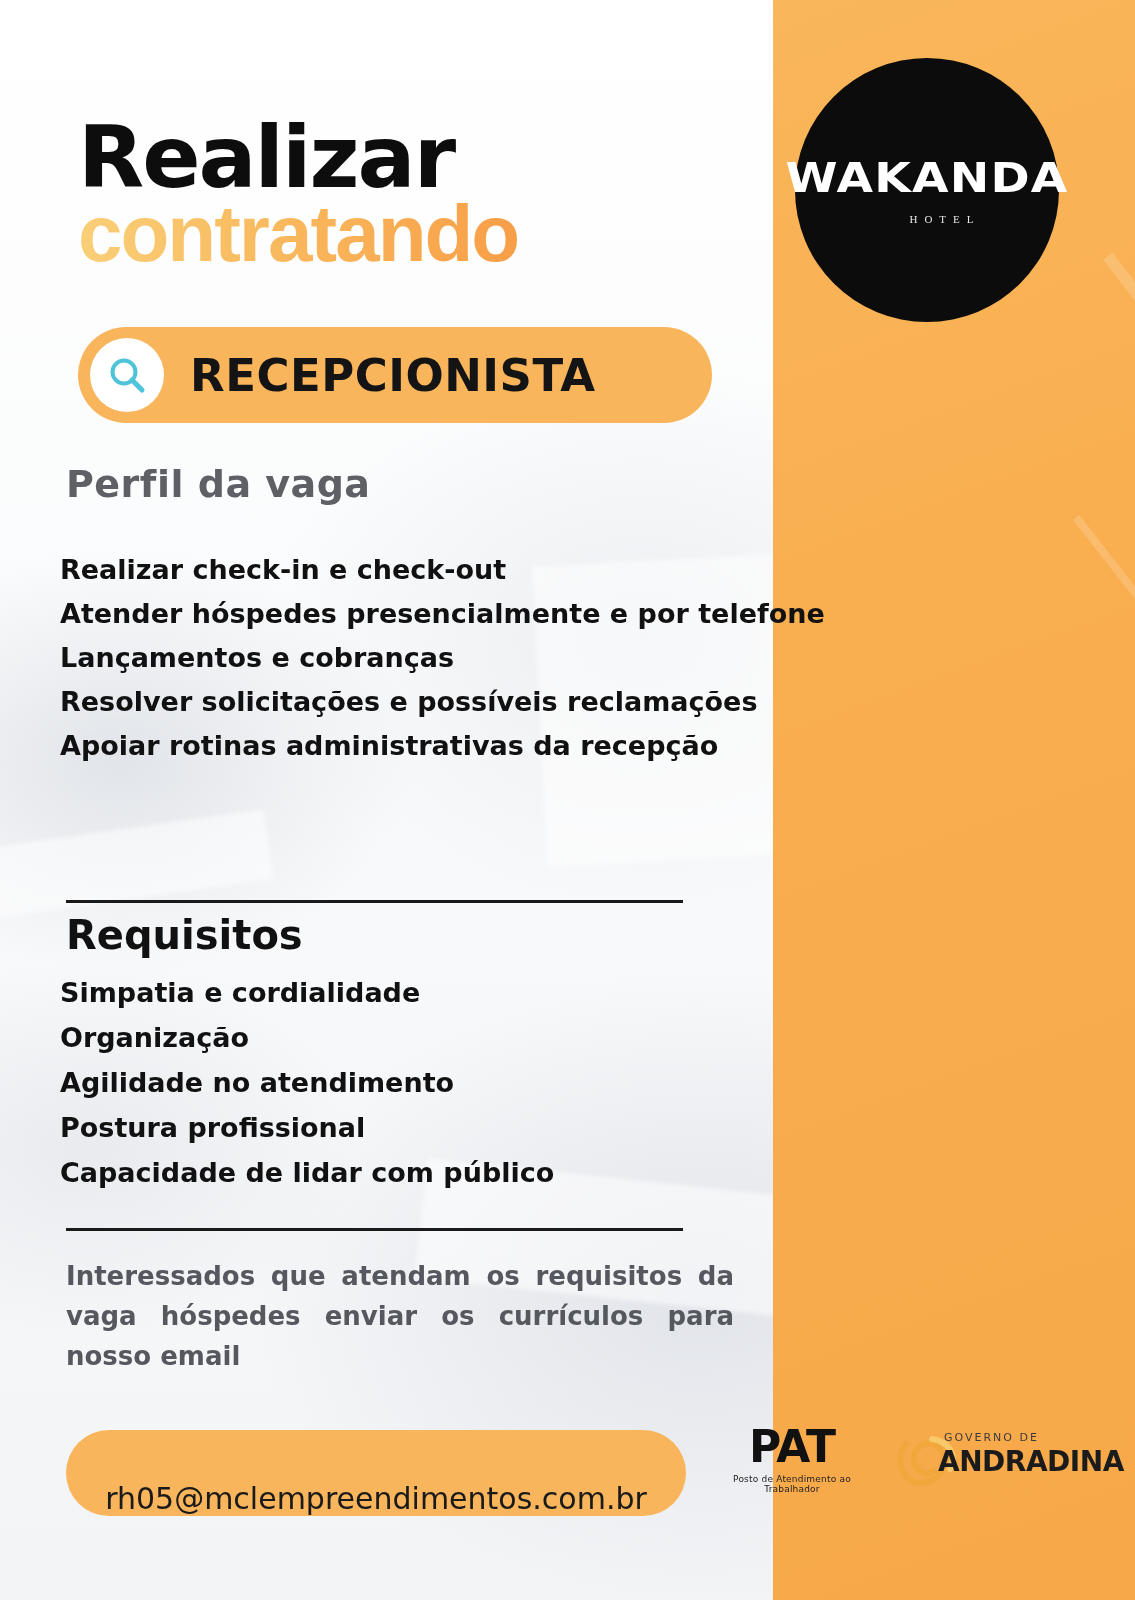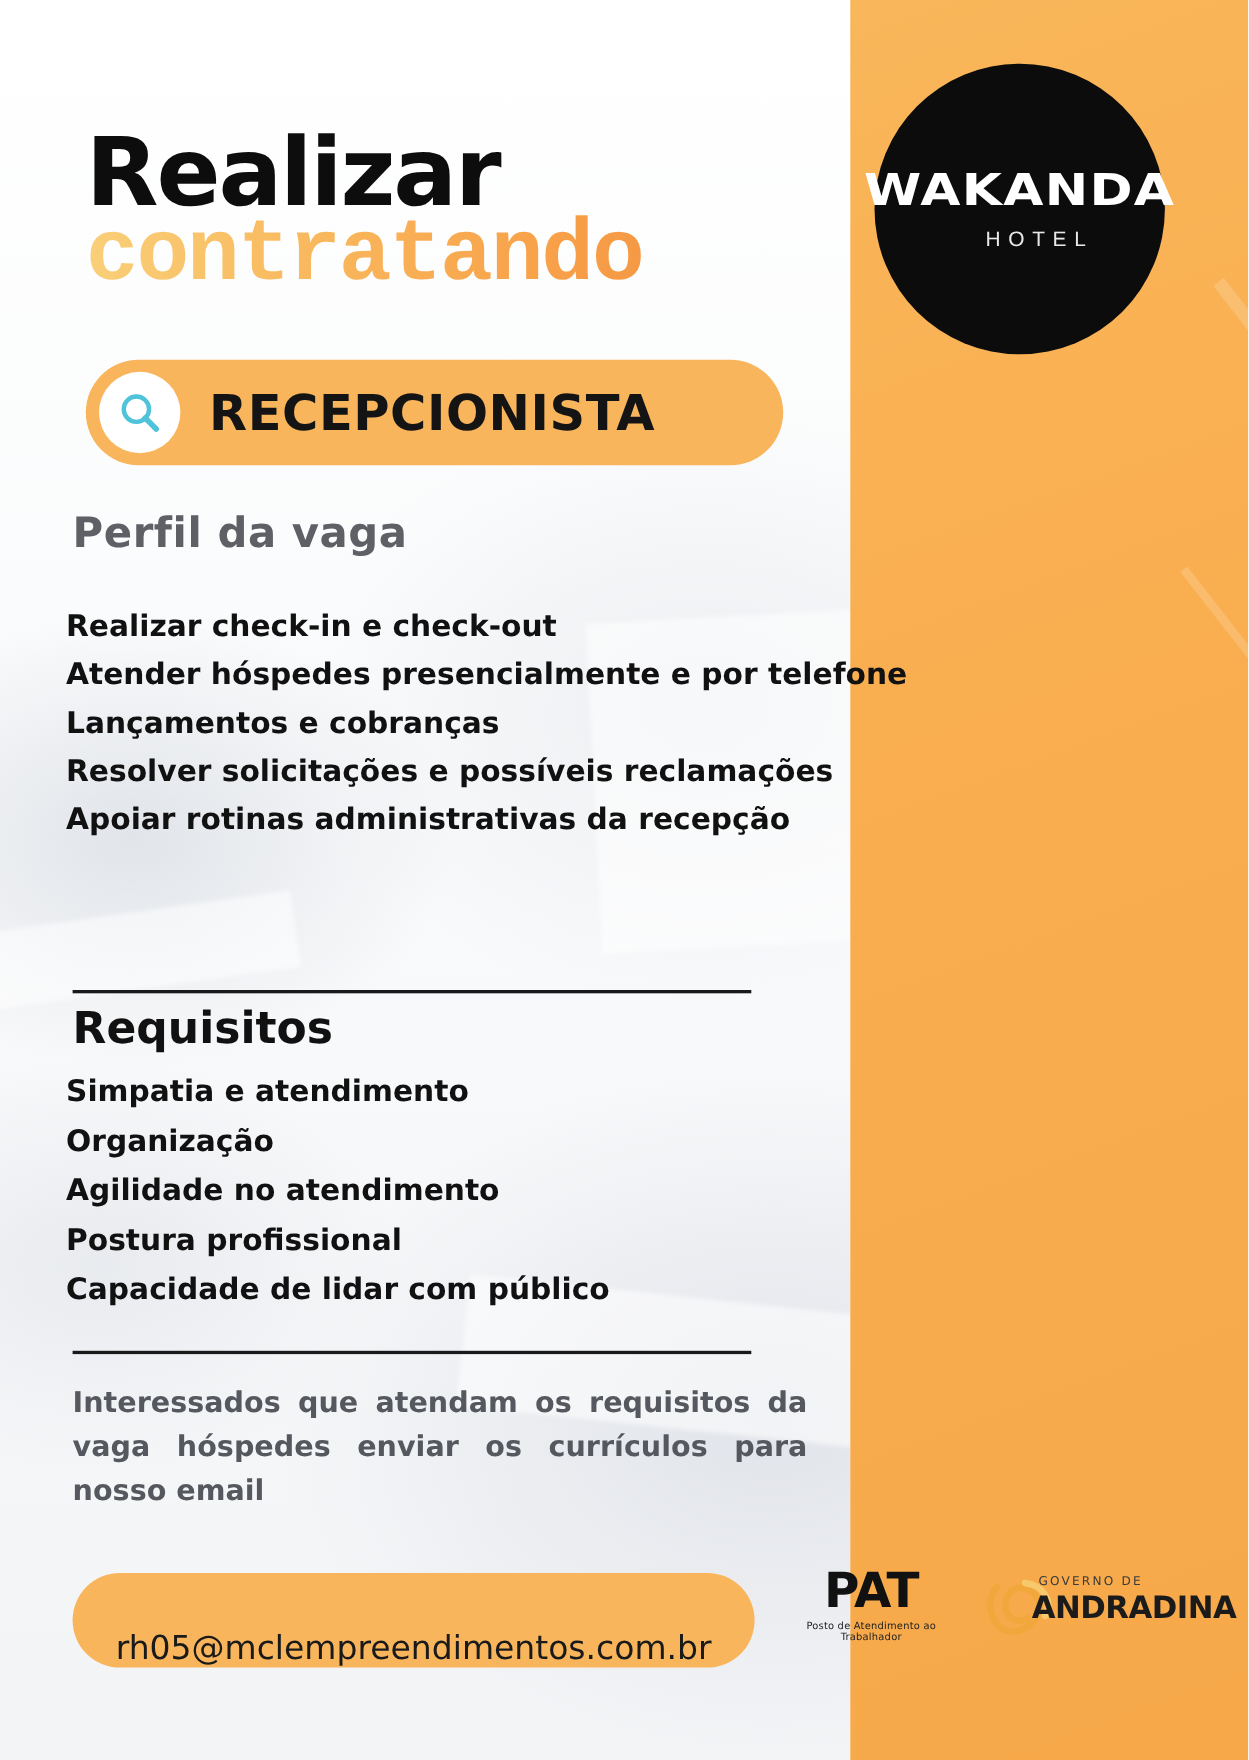--- a/index.html
+++ b/index.html
@@ -66,21 +66,21 @@
   }
   .headline .l1 {
     font-family: "DejaVu Sans", sans-serif;
     font-weight: bold;
     font-size: 86px;
     line-height: 0.93;
     letter-spacing: -2px;
     color: #0d0d0d;
   }
   .headline .l2 {
-    font-family: Liberation Mono, monospace;
+    font-family: Liberation Sans, sans-serif;
     font-weight: bold;
     font-size: 80px;
     line-height: 1.0;
     letter-spacing: -2px;
     margin-top: -4px;
     background: linear-gradient(90deg, #f9cf78 0%, #f9b95e 30%, #f8a24a 62%, #f08a3c 100%);
     -webkit-background-clip: text;
     background-clip: text;
     color: transparent;
   }
@@ -131,22 +131,22 @@
   }
   .logo-circle .logo-main {
     font-family: "DejaVu Sans", sans-serif;
     font-weight: bold;
     font-size: 40px;
     letter-spacing: 1px;
     color: #ffffff;
     transform: scale(1.18, 1.0);
   }
   .logo-circle .logo-sub {
-    font-family: Liberation Sans, sans-serif;
-    font-size: 19px;
+    font-family: Liberation Serif, serif;
+    font-size: 11px;
     letter-spacing: 7px;
     color: #e8e8e8;
     margin-top: 12px;
     margin-left: 36px;
   }
 
   
   .section-title {
     position: absolute;
     left: 66px;
@@ -318,21 +318,21 @@
     <div class="line">Lançamentos e cobranças</div>
     <div class="line">Resolver solicitações e possíveis reclamações</div>
     <div class="line">Apoiar rotinas administrativas da recepção</div>
   </div>
 
   <div class="divider" id="div-1"></div>
 
   <div class="section-title" id="req-title">Requisitos</div>
 
   <div class="bullet-list" id="req-list">
-    <div class="line">Simpatia e atendimento</div>
+    <div class="line">Simpatia e cordialidade</div>
     <div class="line">Organização</div>
     <div class="line">Agilidade no atendimento</div>
     <div class="line">Postura profissional</div>
     <div class="line">Capacidade de lidar com público</div>
   </div>
 
   <div class="divider" id="div-2"></div>
 
   <div class="note">Interessados que atendam os requisitos da vaga hóspedes enviar os currículos para nosso email</div>
 

